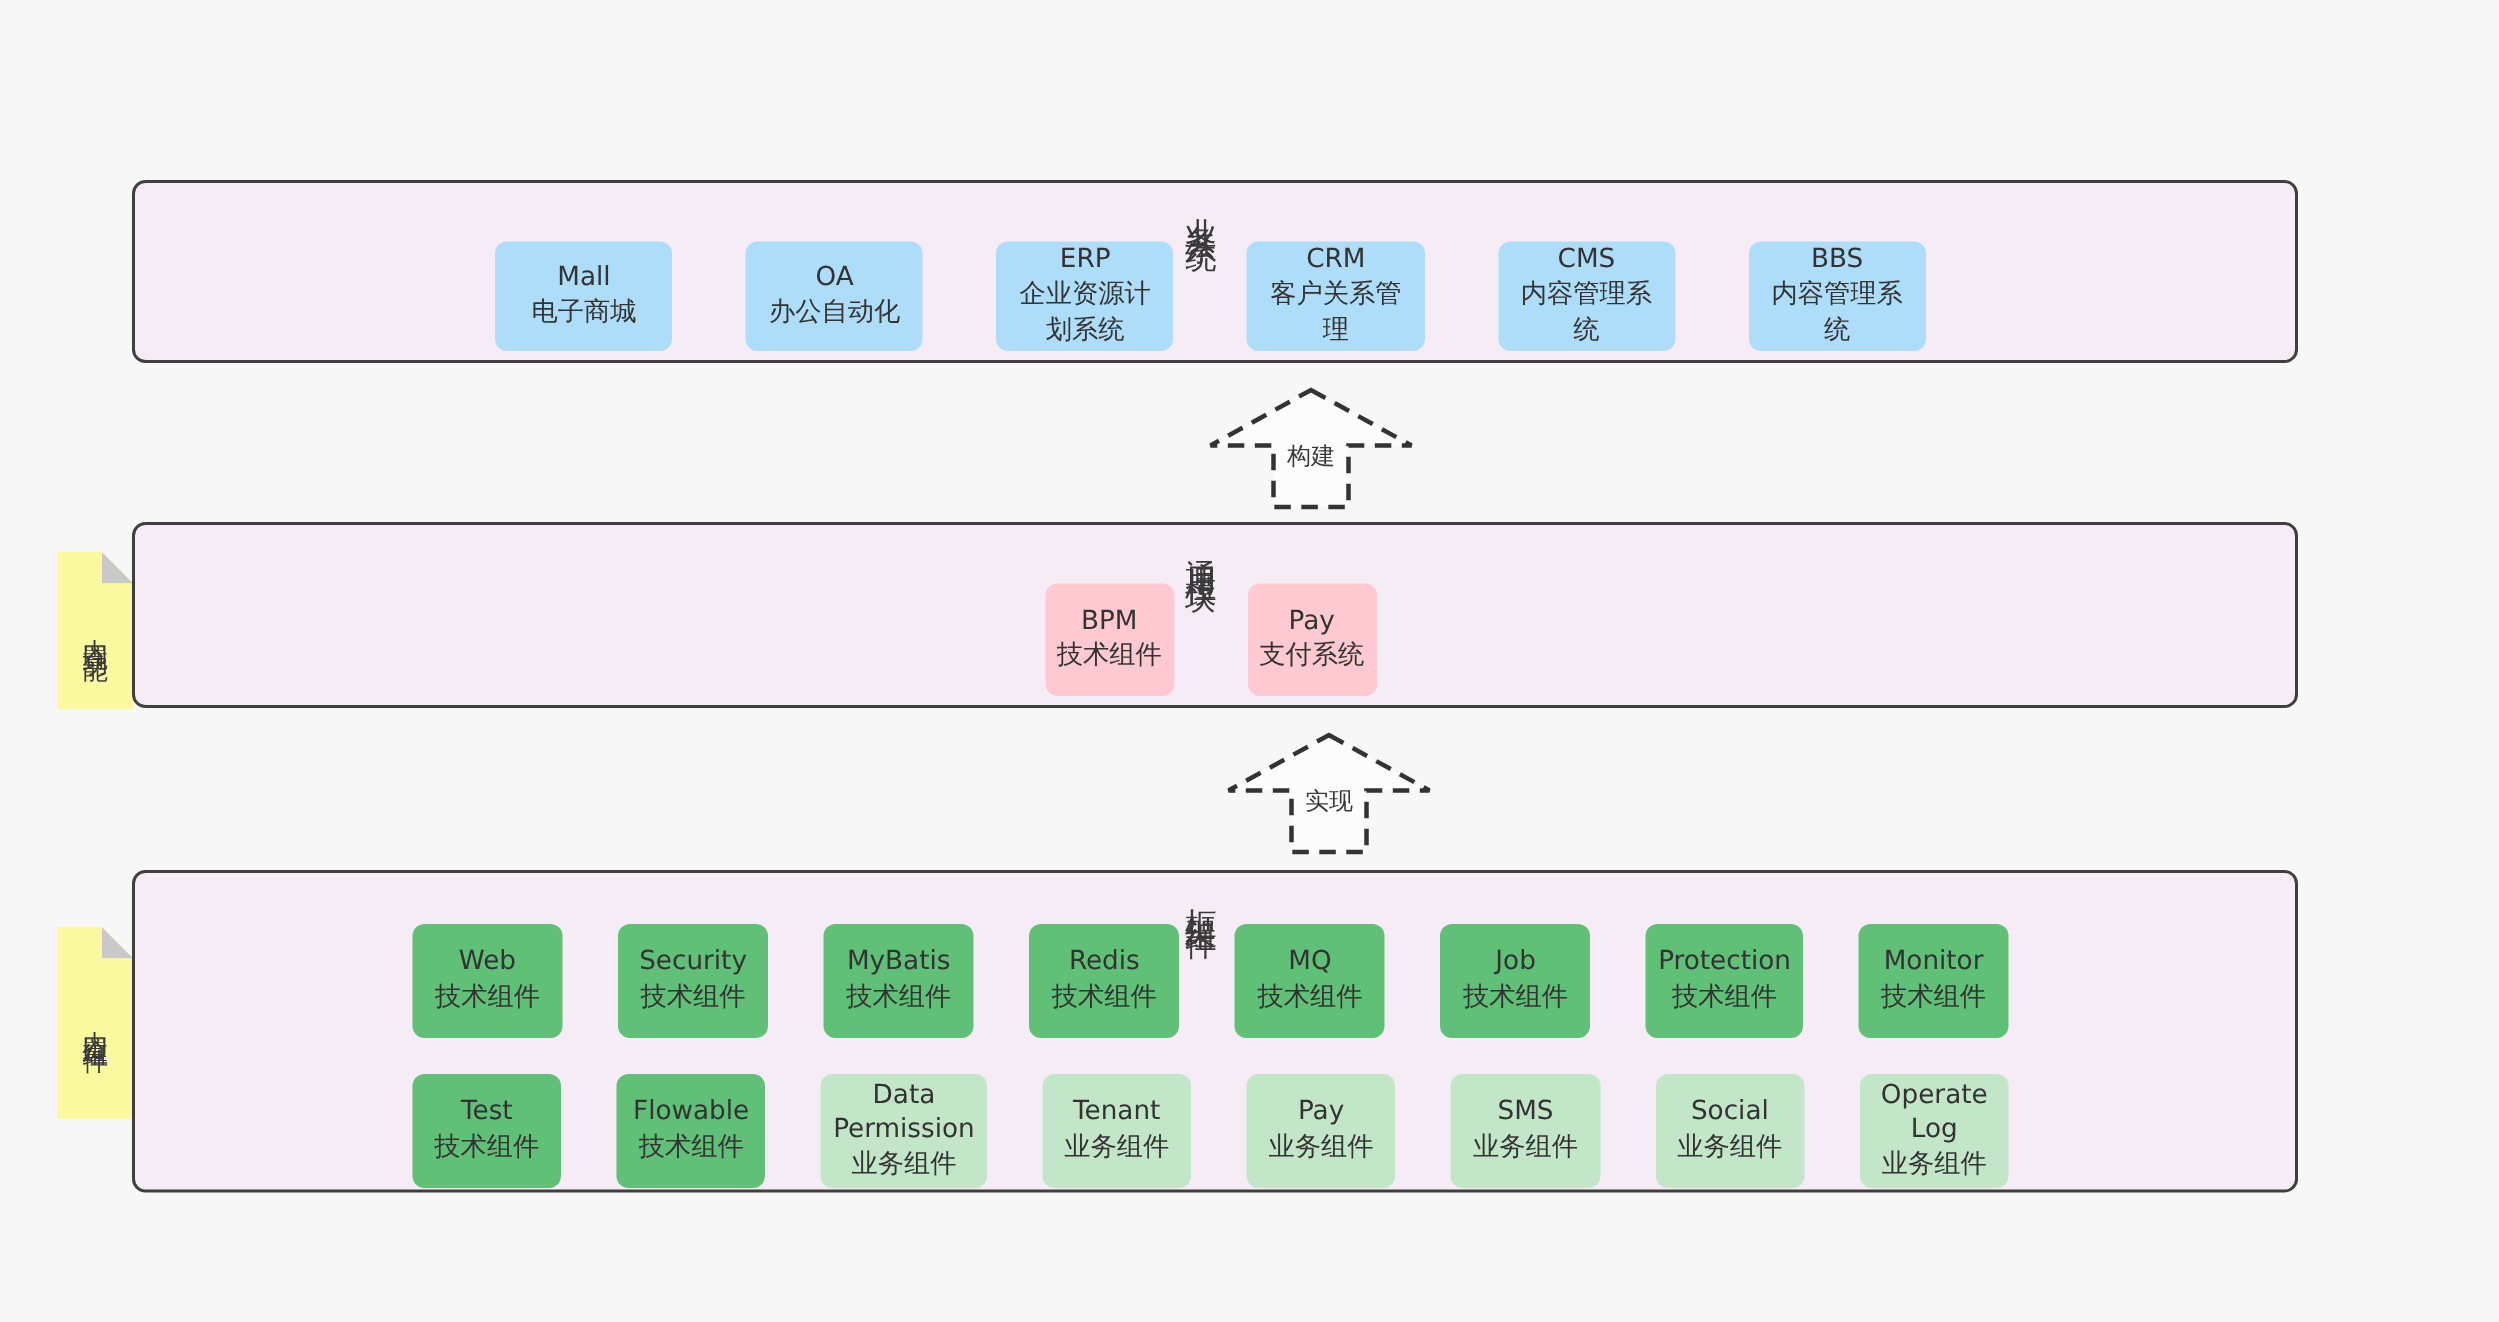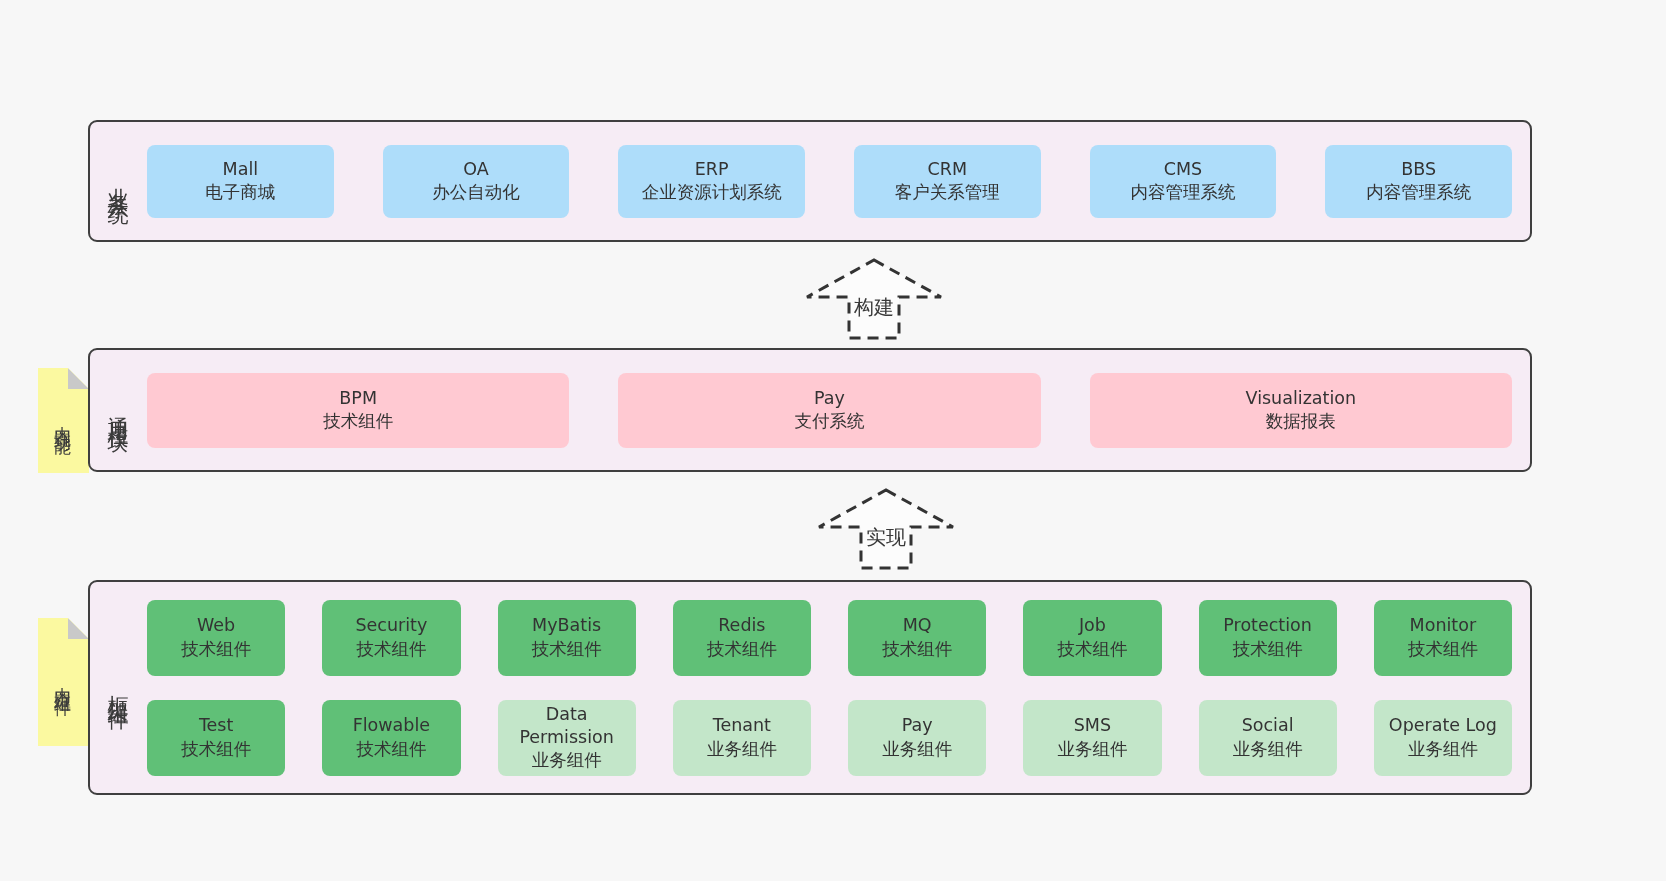--- a/index.html
+++ b/index.html
@@ -19,20 +19,21 @@
   .panel{
     position:absolute;
     left:88px;width:1444px;
     background:var(--panel_bg,#f6ecf5);
     border:2px solid var(--panel_border,#3f3f3f);
     border-radius:9px;
     box-sizing:border-box;
     display:flex;align-items:center;
     padding:0 18px 0 12px;
     z-index:2;
+    flex-direction:column;
   }
   .panel-business{top:120px;height:122px;}
   .panel-modules{top:348px;height:124px;}
   .panel-components{top:580px;height:215px;}
 
   .side-label{
     width:32px;flex:0 0 32px;
     margin-right:13px;
     writing-mode:vertical-rl;
     text-orientation:upright;
@@ -79,21 +80,21 @@
     position:absolute;width:140px;height:84px;z-index:3;
   }
   .arrow-build{left:804px;top:257px;}
   .arrow-implement{left:816px;top:487px;}
   .arrow svg{display:block;width:100%;height:100%;}
   .arrow-label{
     position:absolute;left:50%;top:36px;
     transform:translateX(-50%);
     background:var(--arrow_fill,#fcfcfc);
     padding:1px 3px;
-    font-size:20px;
+    font-size:16px;
     white-space:nowrap;
   }
 
   
   .note{
     position:absolute;left:38px;width:51px;
     background:var(--yellow,#fbf9a0);
     clip-path:polygon(0 0,calc(100% - 21px) 0,100% 21px,100% 100%,0 100%);
     z-index:1;
     display:flex;align-items:center;justify-content:center;
@@ -167,24 +168,20 @@
     <div class="rows">
         <div class="row">
           <div class="box pink">
             <div class="en">BPM</div>
             <div class="zh">技术组件</div>
           </div>
           <div class="box pink">
             <div class="en">Pay</div>
             <div class="zh">支付系统</div>
           </div>
-          <div class="box pink">
-            <div class="en">Visualization</div>
-            <div class="zh">数据报表</div>
-          </div>
         </div>
       </div>
   </section>
 
   <div class="arrow arrow-implement">
     <svg viewBox="0 0 140 84">
       <path d="M70 3 L137 40 L95 40 L95 81 L45 81 L45 40 L3 40 Z" fill="#fcfcfc" stroke="#333333" stroke-width="3" stroke-dasharray="11 7" stroke-linejoin="miter"></path>
     </svg>
     <span class="arrow-label">实现</span>
   </div>

